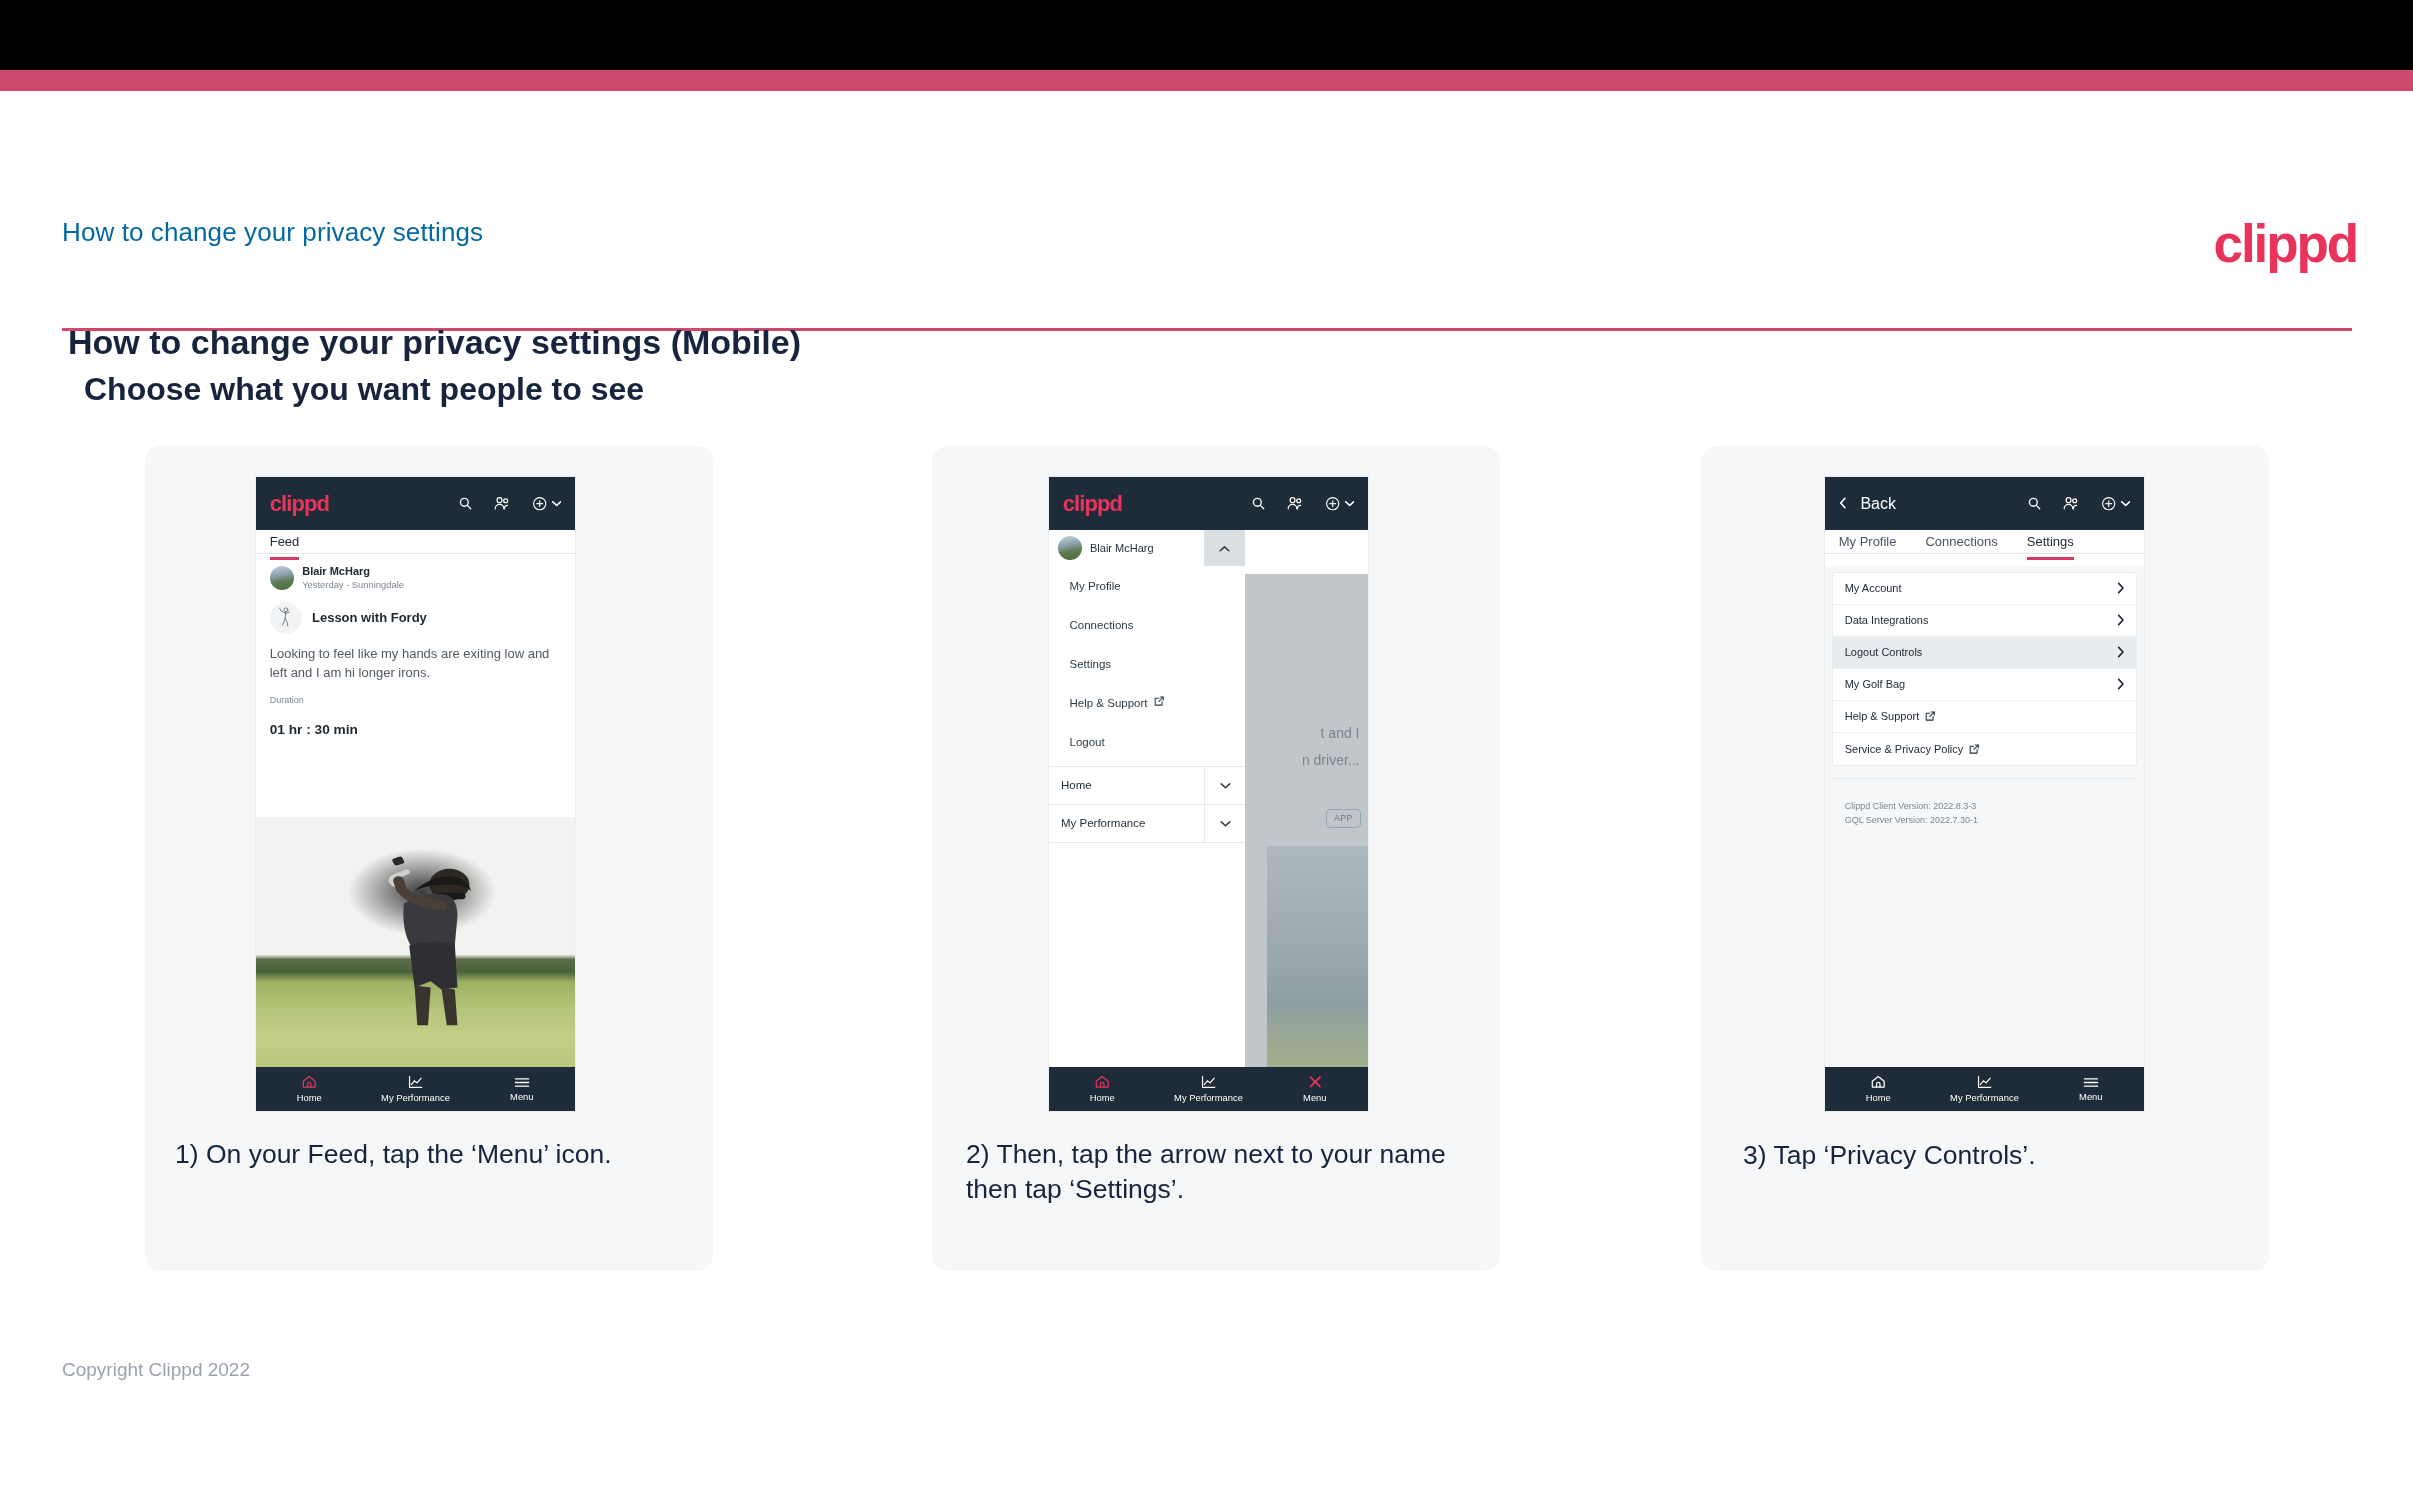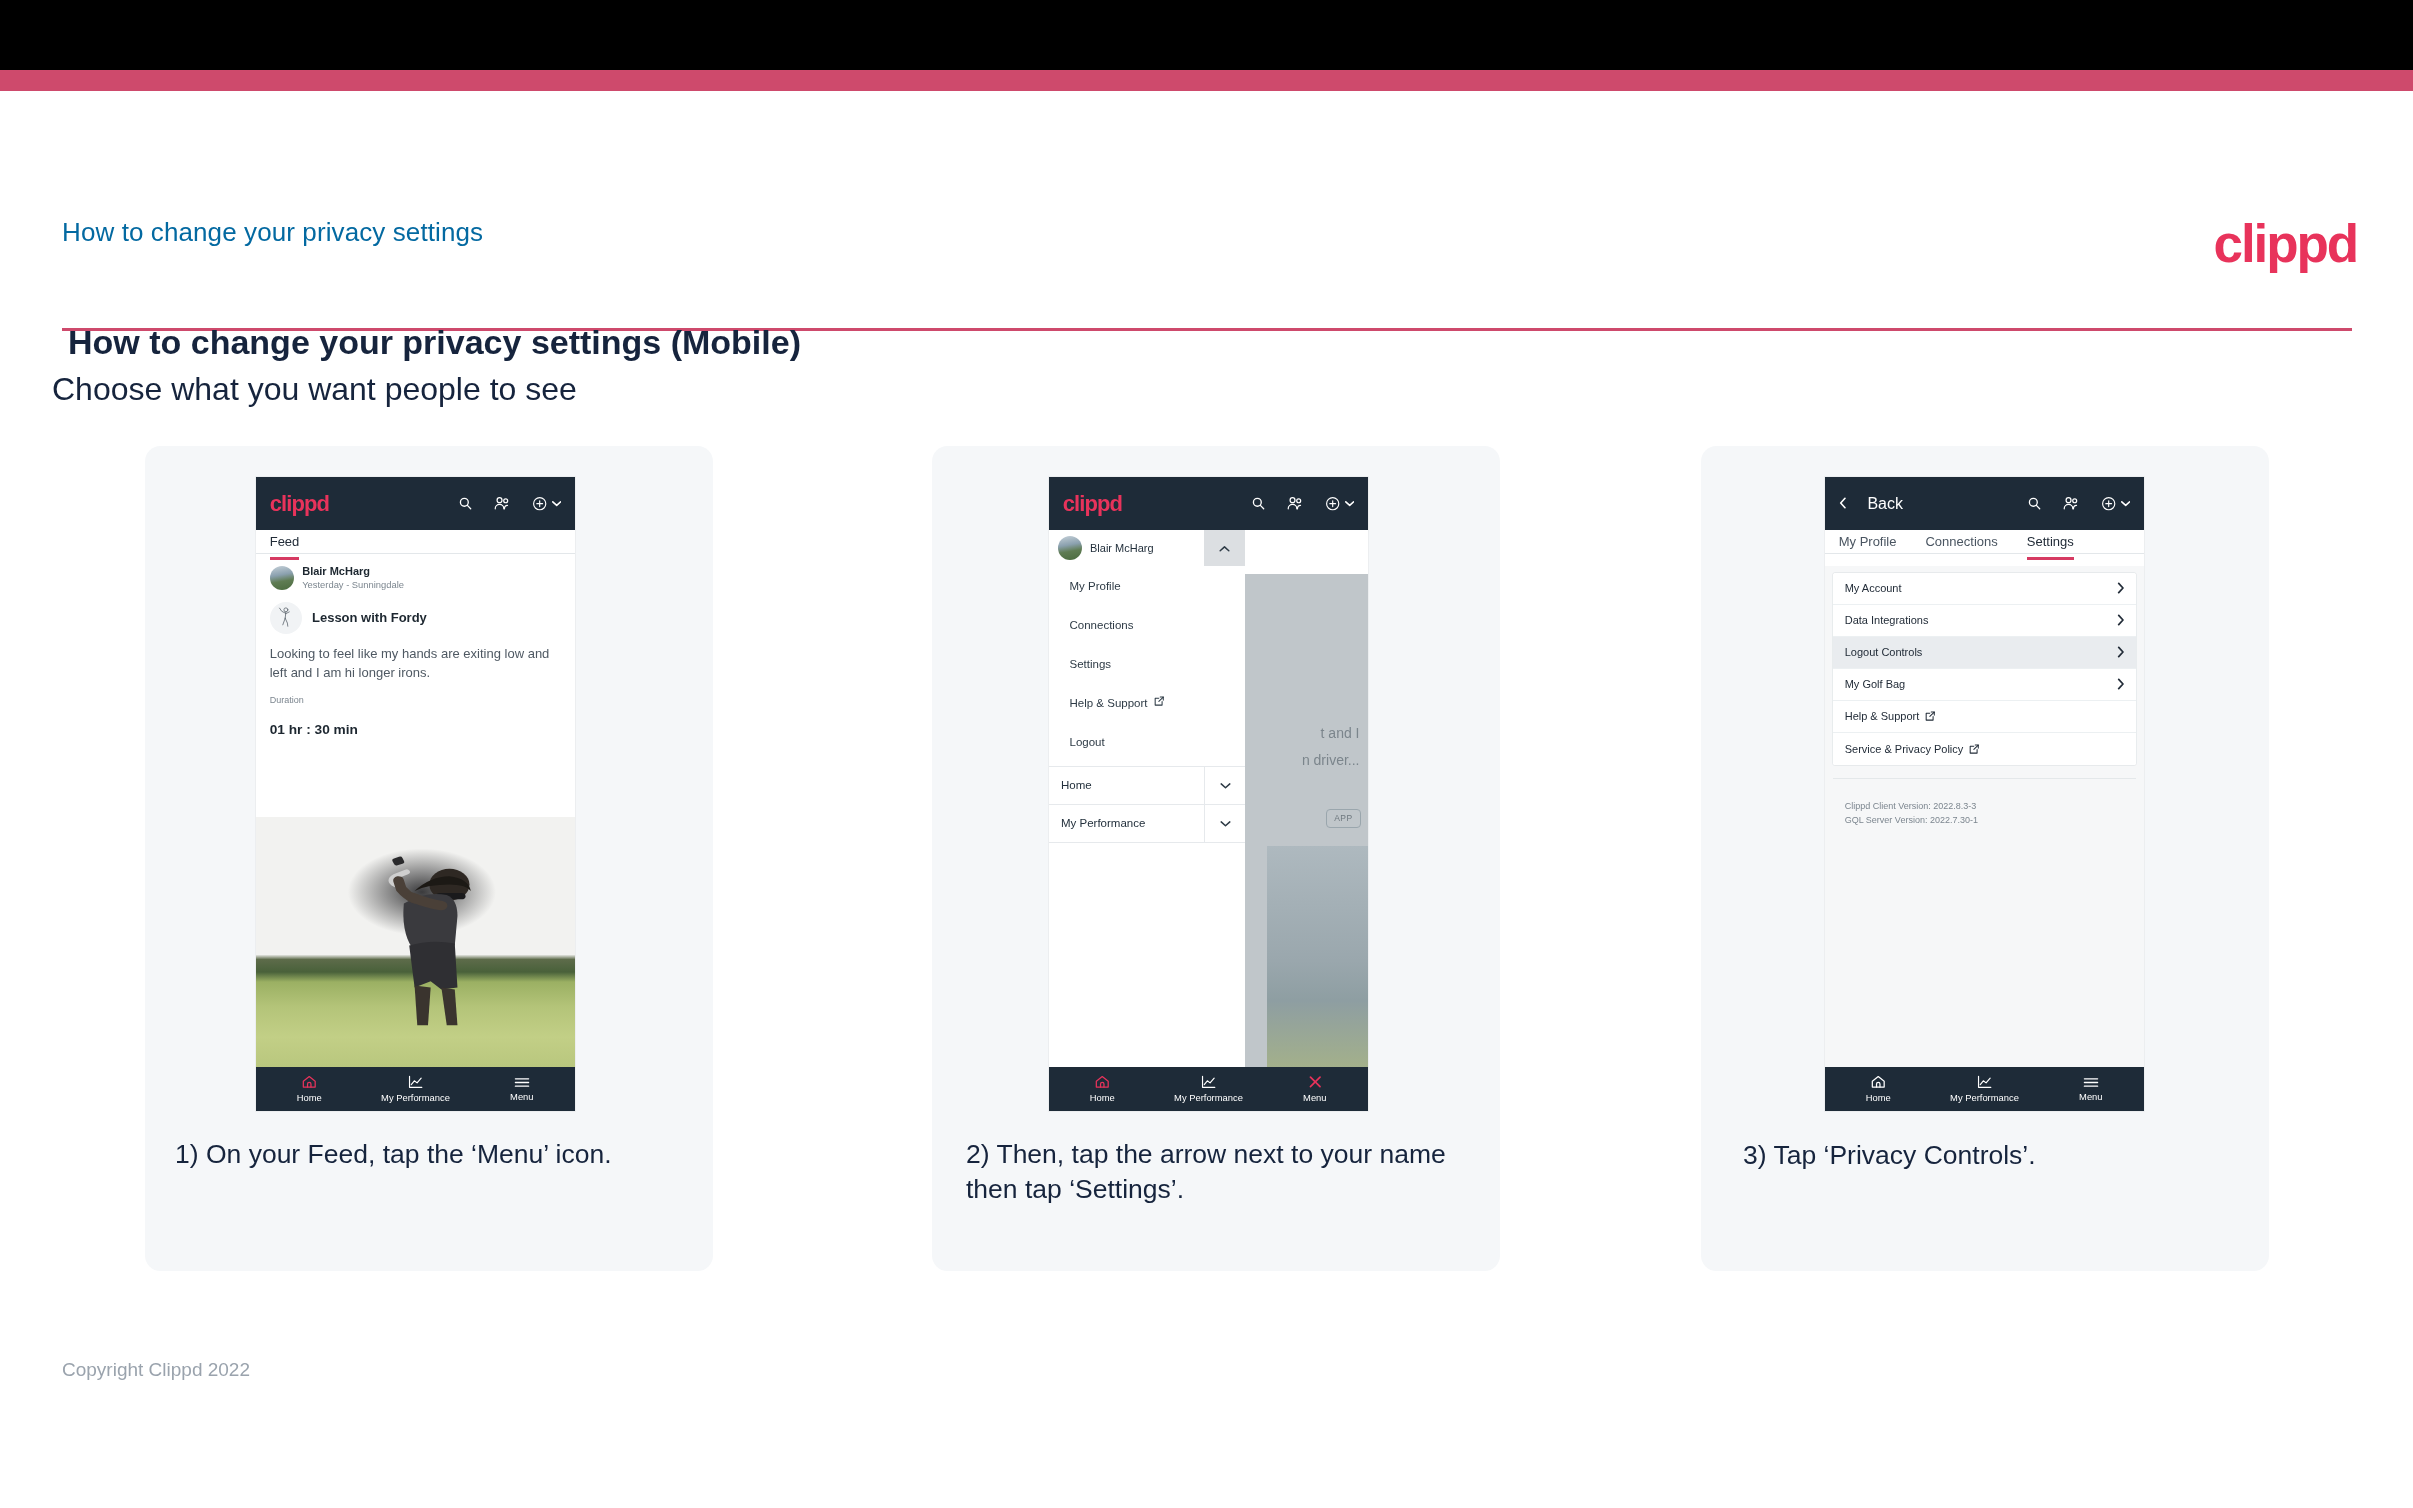--- a/index.html
+++ b/index.html
@@ -28,22 +28,22 @@
   .header-rule {
     position:absolute; left:62px; top:237px; width:2290px; height:2.6px; background:#ce4a6c;
   }
 
   
   .main-title {
     position:absolute; left:68px; top:323px;
     font-size:34px; font-weight:700; color:#16243d; letter-spacing:0px;
   }
   .main-subtitle {
-    position:absolute; left:52px; top:371px;
-    font-size:32px; font-weight:400; color:#16243d;
+    position:absolute; left:84px; top:371px;
+    font-size:32px; font-weight:700; color:#16243d;
   }
 
   
   .card {
     position:absolute; top:446px; width:568px; height:825px;
     background:#f5f7f9; border-radius:15.4px;
   }
   #card-1 { left:145px; }
   #card-2 { left:932px; }
   #card-3 { left:1701px; }
@@ -59,21 +59,21 @@
   #phone-3 { left:1825px; top:477px; width:319px; height:634px; }
 
   .app-topbar {
     position:relative; height:53px; background:#1e2b38;
     display:flex; align-items:center; padding:0 13.7px;
   }
   .app-logo {
     font-size:22px; font-weight:700; color:#e8335b;
     letter-spacing:-0.9px; line-height:1;
   }
-  .back-btn { display:flex; align-items:flex-end; gap:21px; color:#ffffff; font-size:16px; }
+  .back-btn { display:flex; align-items:flex-end; gap:14px; color:#ffffff; font-size:16px; }
   .topbar-icons { margin-left:auto; display:flex; align-items:center; gap:22px; color:#ffffff; }
   .topbar-icons svg { display:block; }
 
   
   .tabrow {
     position:relative; height:24px; background:#ffffff;
     display:flex; align-items:center; padding:0 13.7px;
     border-bottom:0.9px solid #e3e7ea;
   }
   .tabrow .tab { font-size:13px; color:#4a5561; margin-right:29px; position:relative; height:36px; display:flex; align-items:center; }

